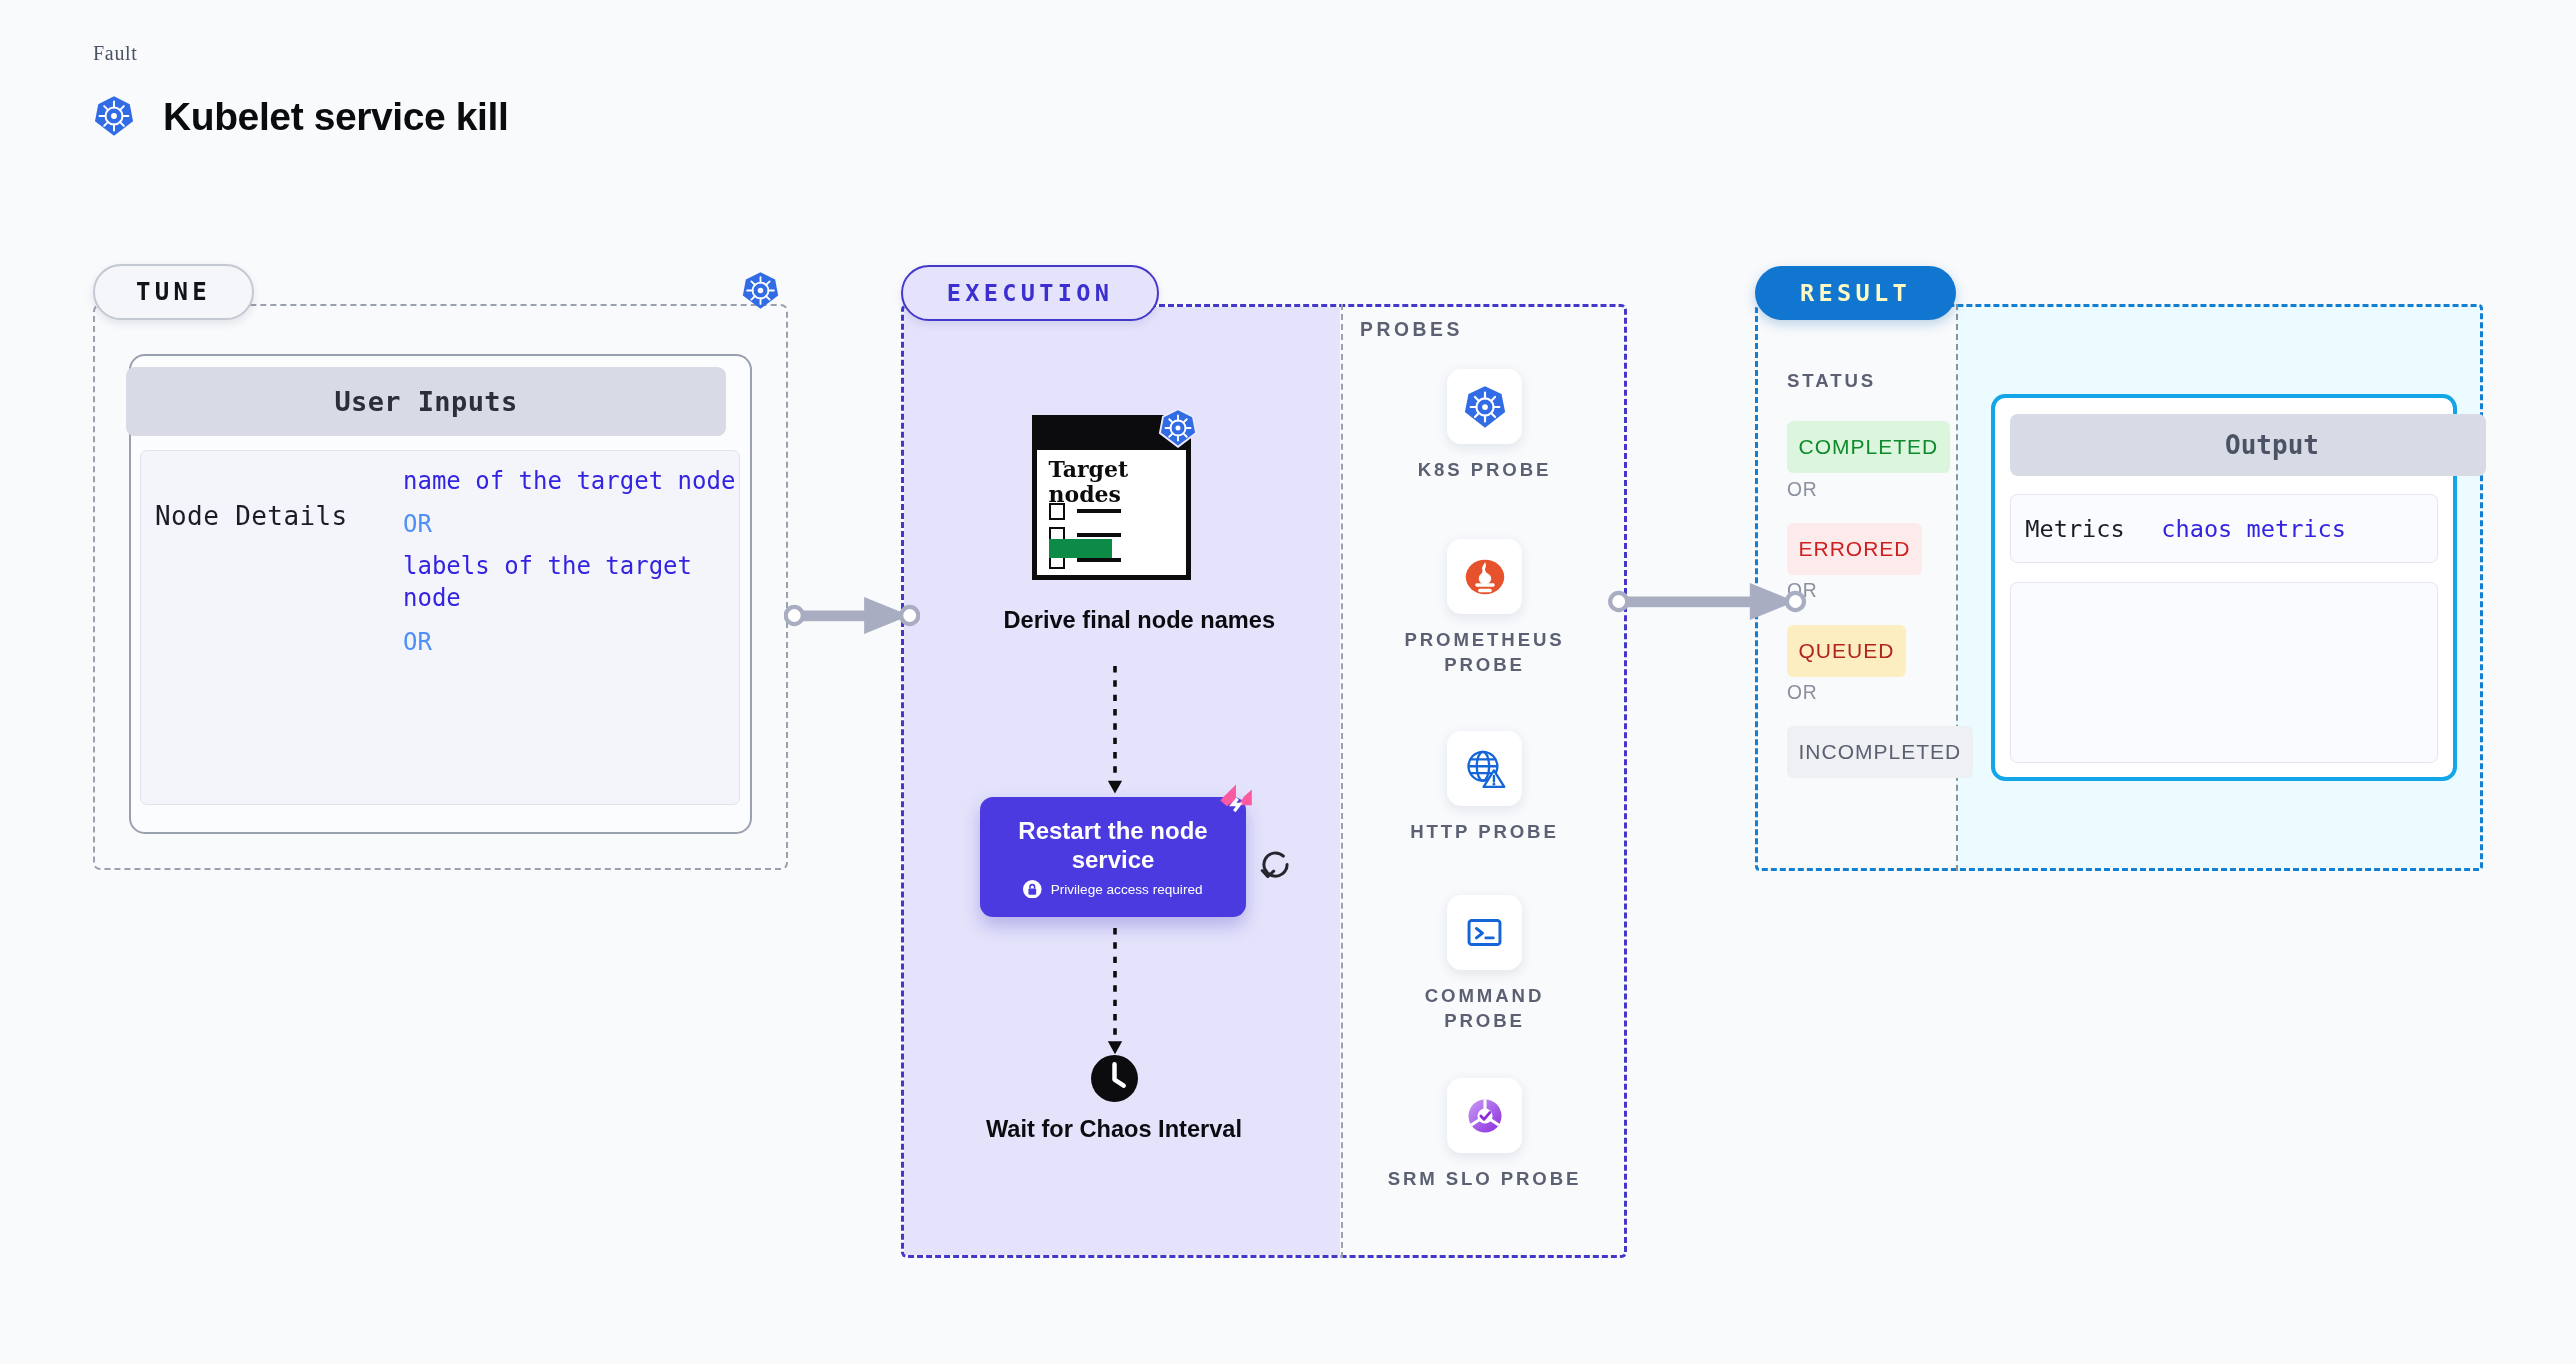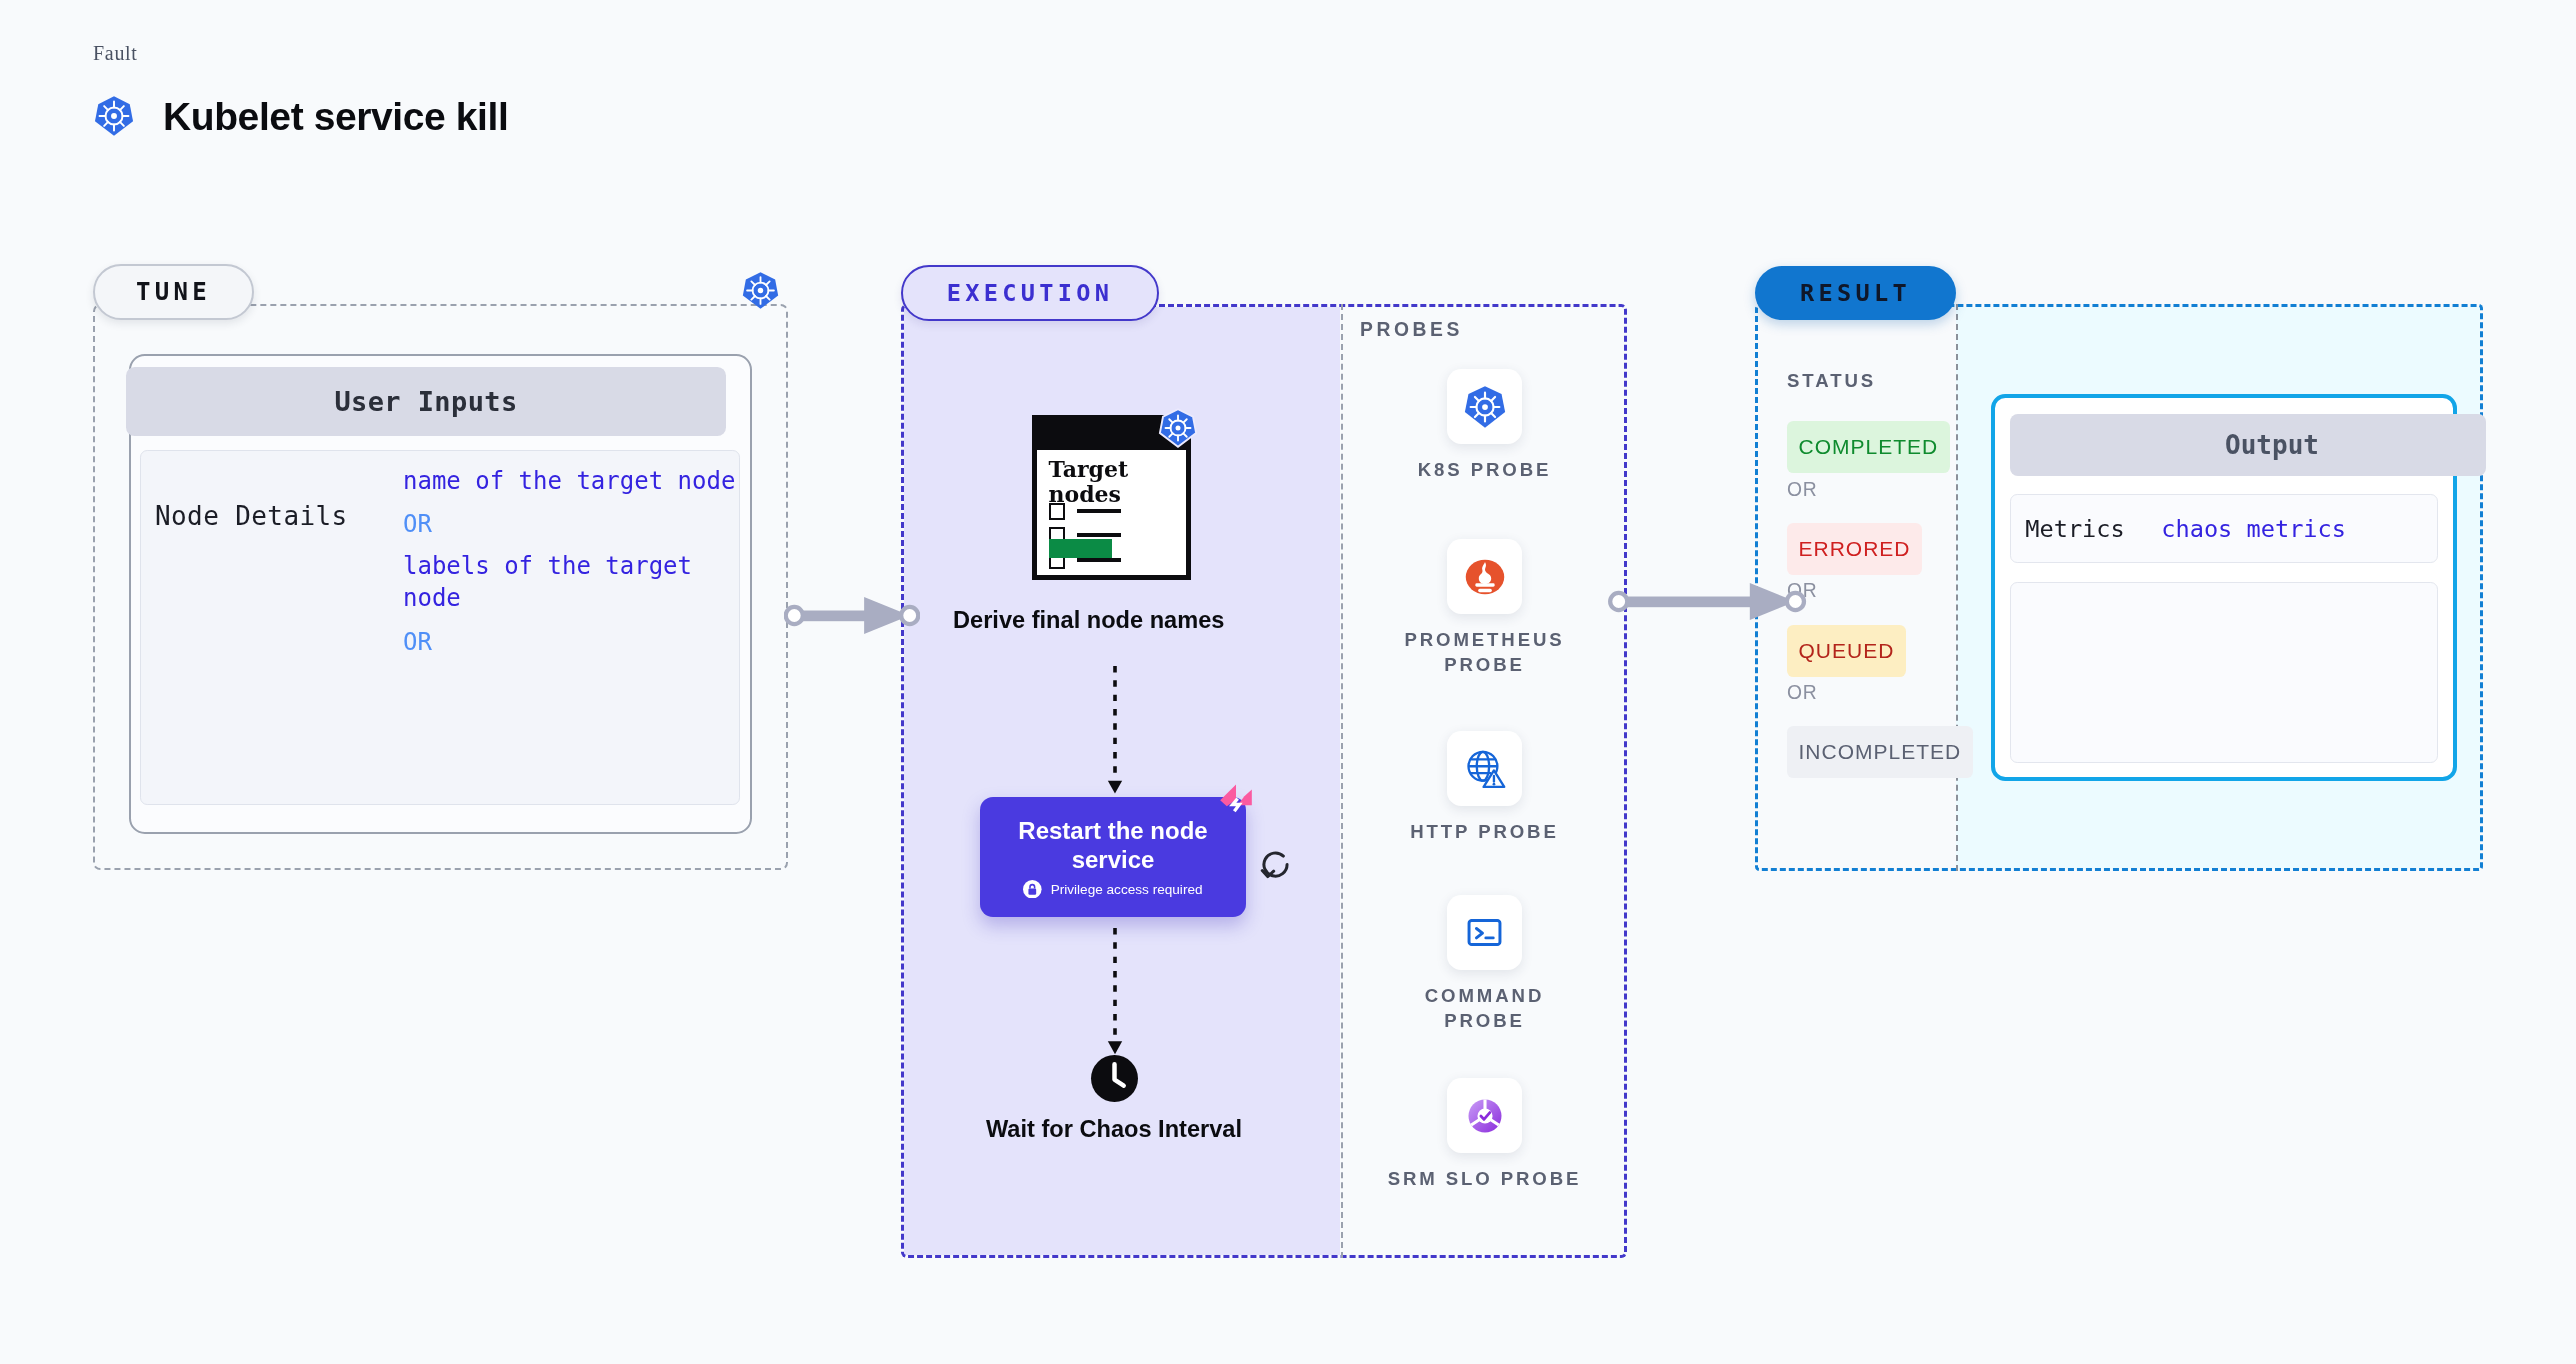--- a/index.html
+++ b/index.html
@@ -103,21 +103,21 @@
     position:absolute;left:11.5px;top:37px;width:107px;
     font-family:"DejaVu Serif","Liberation Serif",serif;
     font-size:22px;font-weight:700;line-height:1.12;color:#0c0c0f;
   }
   .tn-row{position:absolute;left:11.5px;display:flex;align-items:center;gap:11.5px;}
   .tn-box{width:16.5px;height:16.5px;border:2.9px solid #0c0c0f;box-sizing:border-box;}
   .tn-line{width:44px;height:3.6px;background:#0c0c0f;}
   #tnode-green{position:absolute;left:11.5px;bottom:17px;width:63px;height:18.6px;background:#0b8b45;}
   #tnode-k8s{position:absolute;left:1158px;top:408px;z-index:5;}
   #derive-label{
-    position:absolute;left:953px;top:606px;width:322px;text-align:left;
+    position:absolute;left:953px;top:606px;width:322px;text-align:right;
     font-size:23.6px;font-weight:700;color:#0b0c10;line-height:1.25;z-index:3;
   }
 
   
   #restart-card{
     position:absolute;left:980px;top:797px;width:266px;height:120px;
     background:#4a3ae0;border-radius:13px;z-index:3;
     box-shadow:0 8.6px 18.6px rgba(60,45,190,.28);
     display:flex;flex-direction:column;align-items:center;justify-content:center;gap:5.7px;
   }
@@ -160,21 +160,21 @@
   #result-fill{
     position:absolute;left:1956px;top:307px;width:524px;height:562px;
     background:#ecfbff;z-index:0;
   }
   #status-divider{
     position:absolute;left:1956px;top:304px;width:0;height:567px;
     border-left:2.1px dashed #8b9099;z-index:2;
   }
   #result-chip{
     left:1755px;top:266px;width:201px;height:54px;
-    background:#1176cf;border:none;color:#0f172a;font-size:23.6px;letter-spacing:4.3px;
+    background:#1176cf;border:none;color:#fef9c3;font-size:23.6px;letter-spacing:4.3px;
     box-shadow:0 4.3px 11.5px rgba(15,95,175,.26);
   }
   #status-title{
     position:absolute;left:1787px;top:370px;font-size:18.6px;font-weight:700;
     color:#5b6172;letter-spacing:2.9px;z-index:4;
   }
   .status-badge{
     position:absolute;left:1787px;border-radius:6.4px;
     display:flex;align-items:center;justify-content:center;
     font-size:21px;font-weight:400;letter-spacing:1px;padding:0 11.5px;height:52px;z-index:4;

